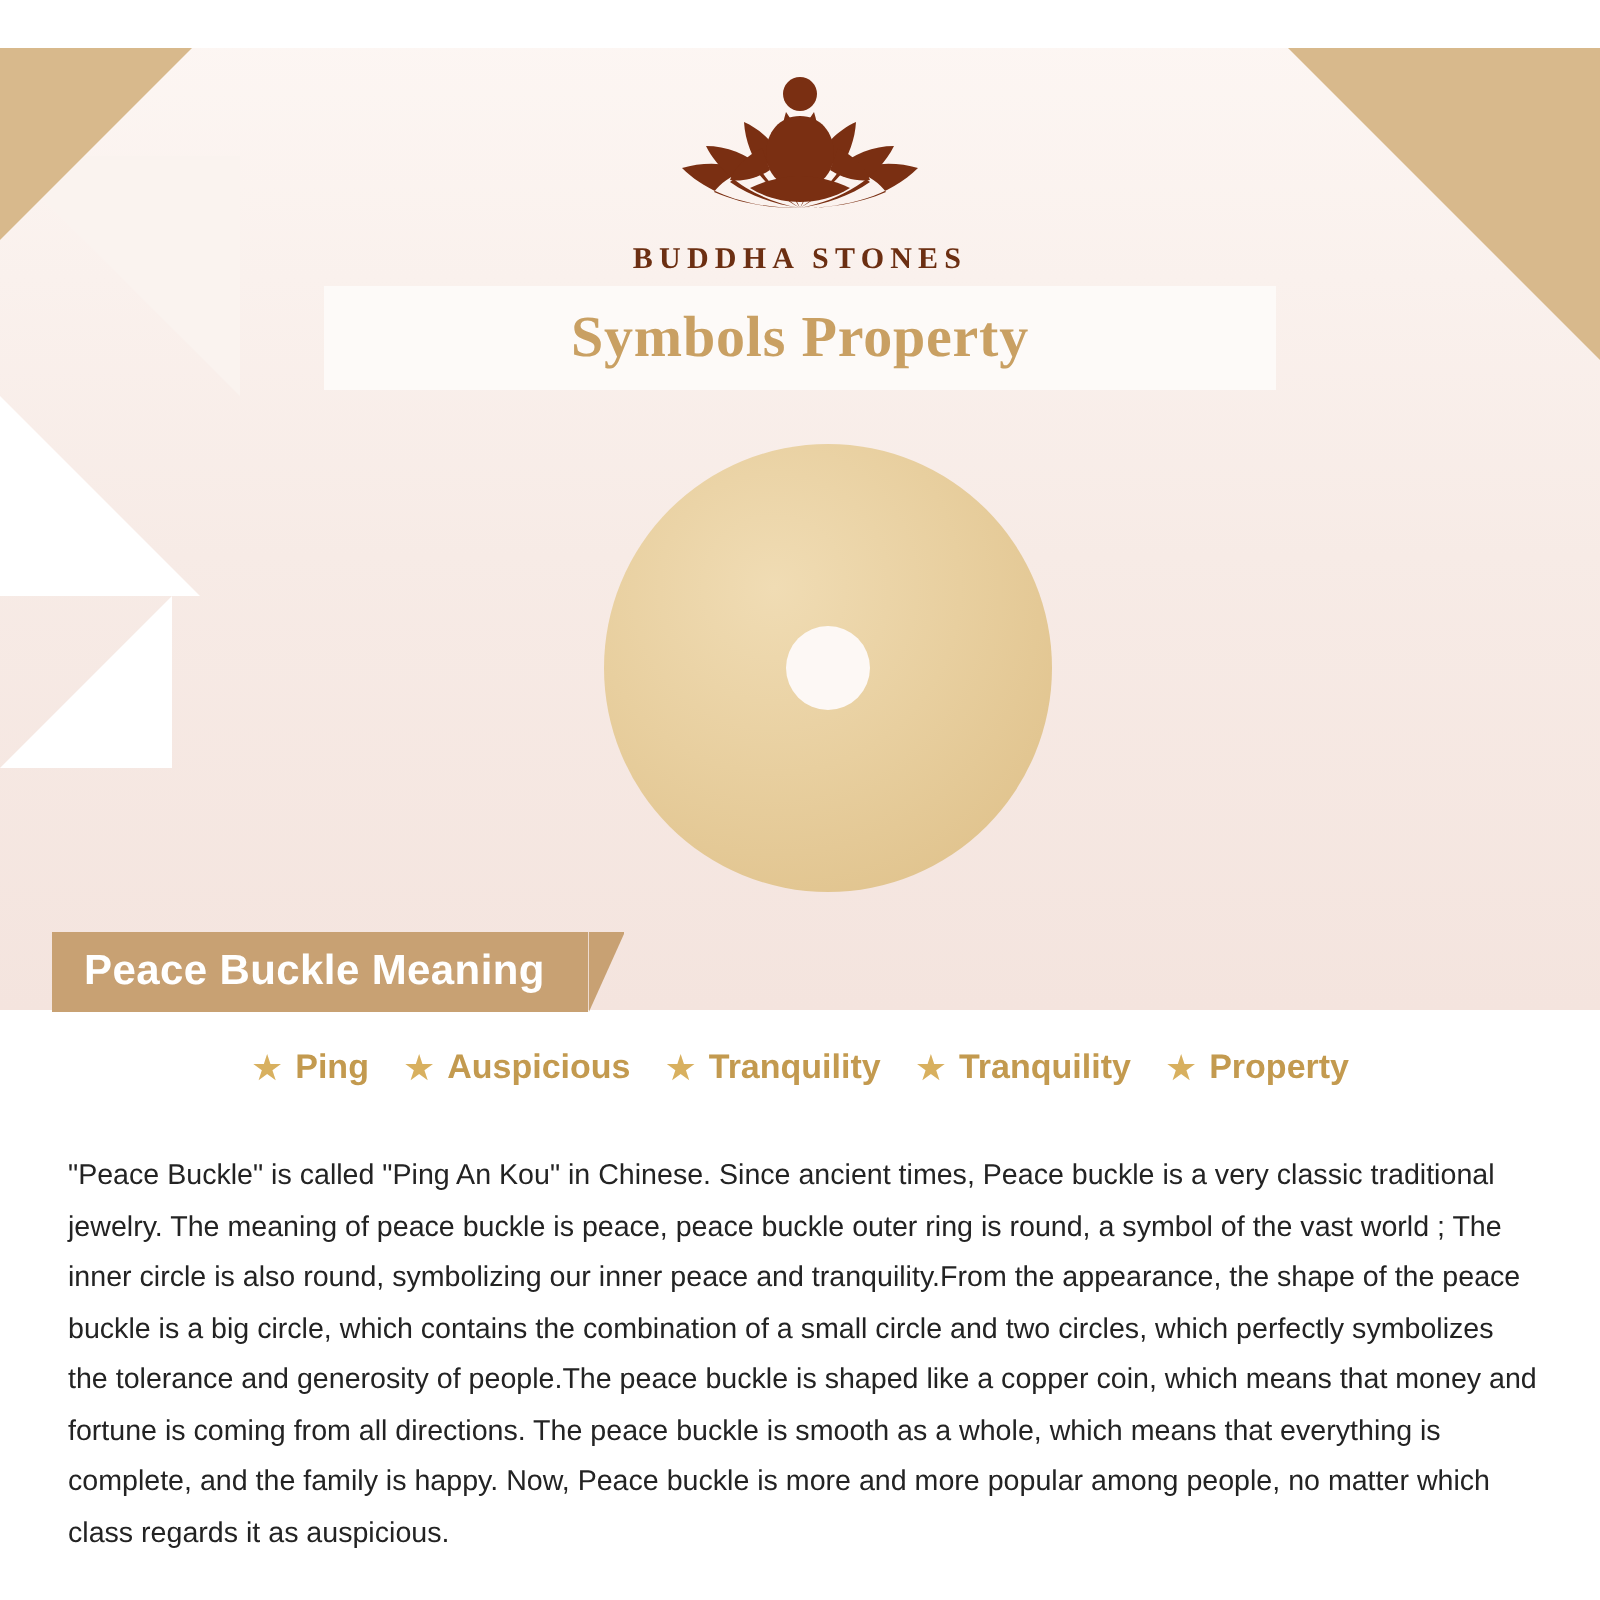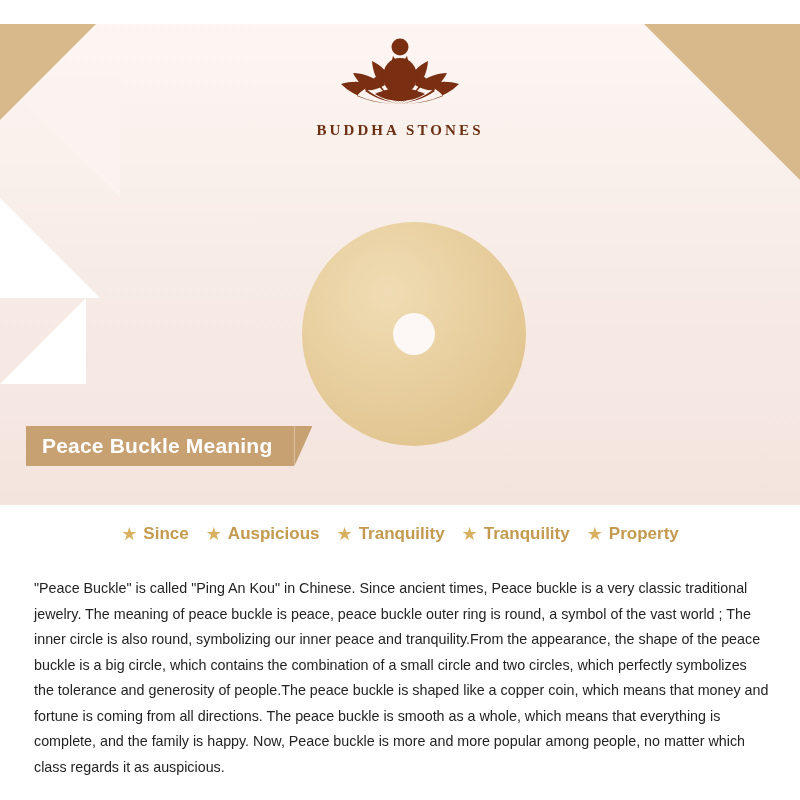--- a/index.html
+++ b/index.html
@@ -152,21 +152,21 @@
     position: absolute;
     left: 91px; top: 91px;
     width: 42px; height: 42px;
     border-radius: 50%;
     background: #fdf8f5;
   }
 
   
   .ribbon {
     position: absolute;
-    left: 26px; top: 426px;
+    left: 26px; top: 466px;
     height: 40px;
     background: #c8a173;
     display: flex;
     align-items: center;
     padding: 0 22px 0 16px;
     z-index: 6;
   }
   .ribbon-text {
     color: #ffffff;
     font-size: 21px;
@@ -270,37 +270,40 @@
         <circle cx="95" cy="21" r="8.5"></circle>
         <path d="M95 32 C85 32 78 40 78 51 C78 58 82 64 88 67 L102 67 C108 64 112 58 112 51 C112 40 105 32 95 32 Z"></path>
         <path d="M76 48 C68 52 62 58 60 64 C66 65 74 63 80 59 Z"></path>
         <path d="M114 48 C122 52 128 58 130 64 C124 65 116 63 110 59 Z"></path>
         <path d="M70 68 C78 64 88 62 95 62 C102 62 112 64 120 68 C112 73 103 75 95 75 C87 75 78 73 70 68 Z"></path>
       </g>
     </svg>
     <div class="logo-word">BUDDHA STONES</div>
   </div>
 
+  <div class="title-banner">
+    <span class="title-text">Symbols Property</span>
+  </div>
 
   <div class="disc-wrap">
     <div class="disc-outer"></div>
     <div class="disc-inner"></div>
   </div>
 
   <div class="body-panel"></div>
 
   <div class="ribbon">
     <span class="ribbon-text">Peace Buckle Meaning</span>
     <span class="ribbon-tail"></span>
   </div>
 
   <div class="keywords">
     <span class="kw">
       <span class="kw-star">★</span>
-      <span class="kw-label">Since</span>
+      <span class="kw-label">Ping</span>
     </span>
     <span class="kw">
       <span class="kw-star">★</span>
       <span class="kw-label">Auspicious</span>
     </span>
     <span class="kw">
       <span class="kw-star">★</span>
       <span class="kw-label">Tranquility</span>
     </span>
     <span class="kw">

